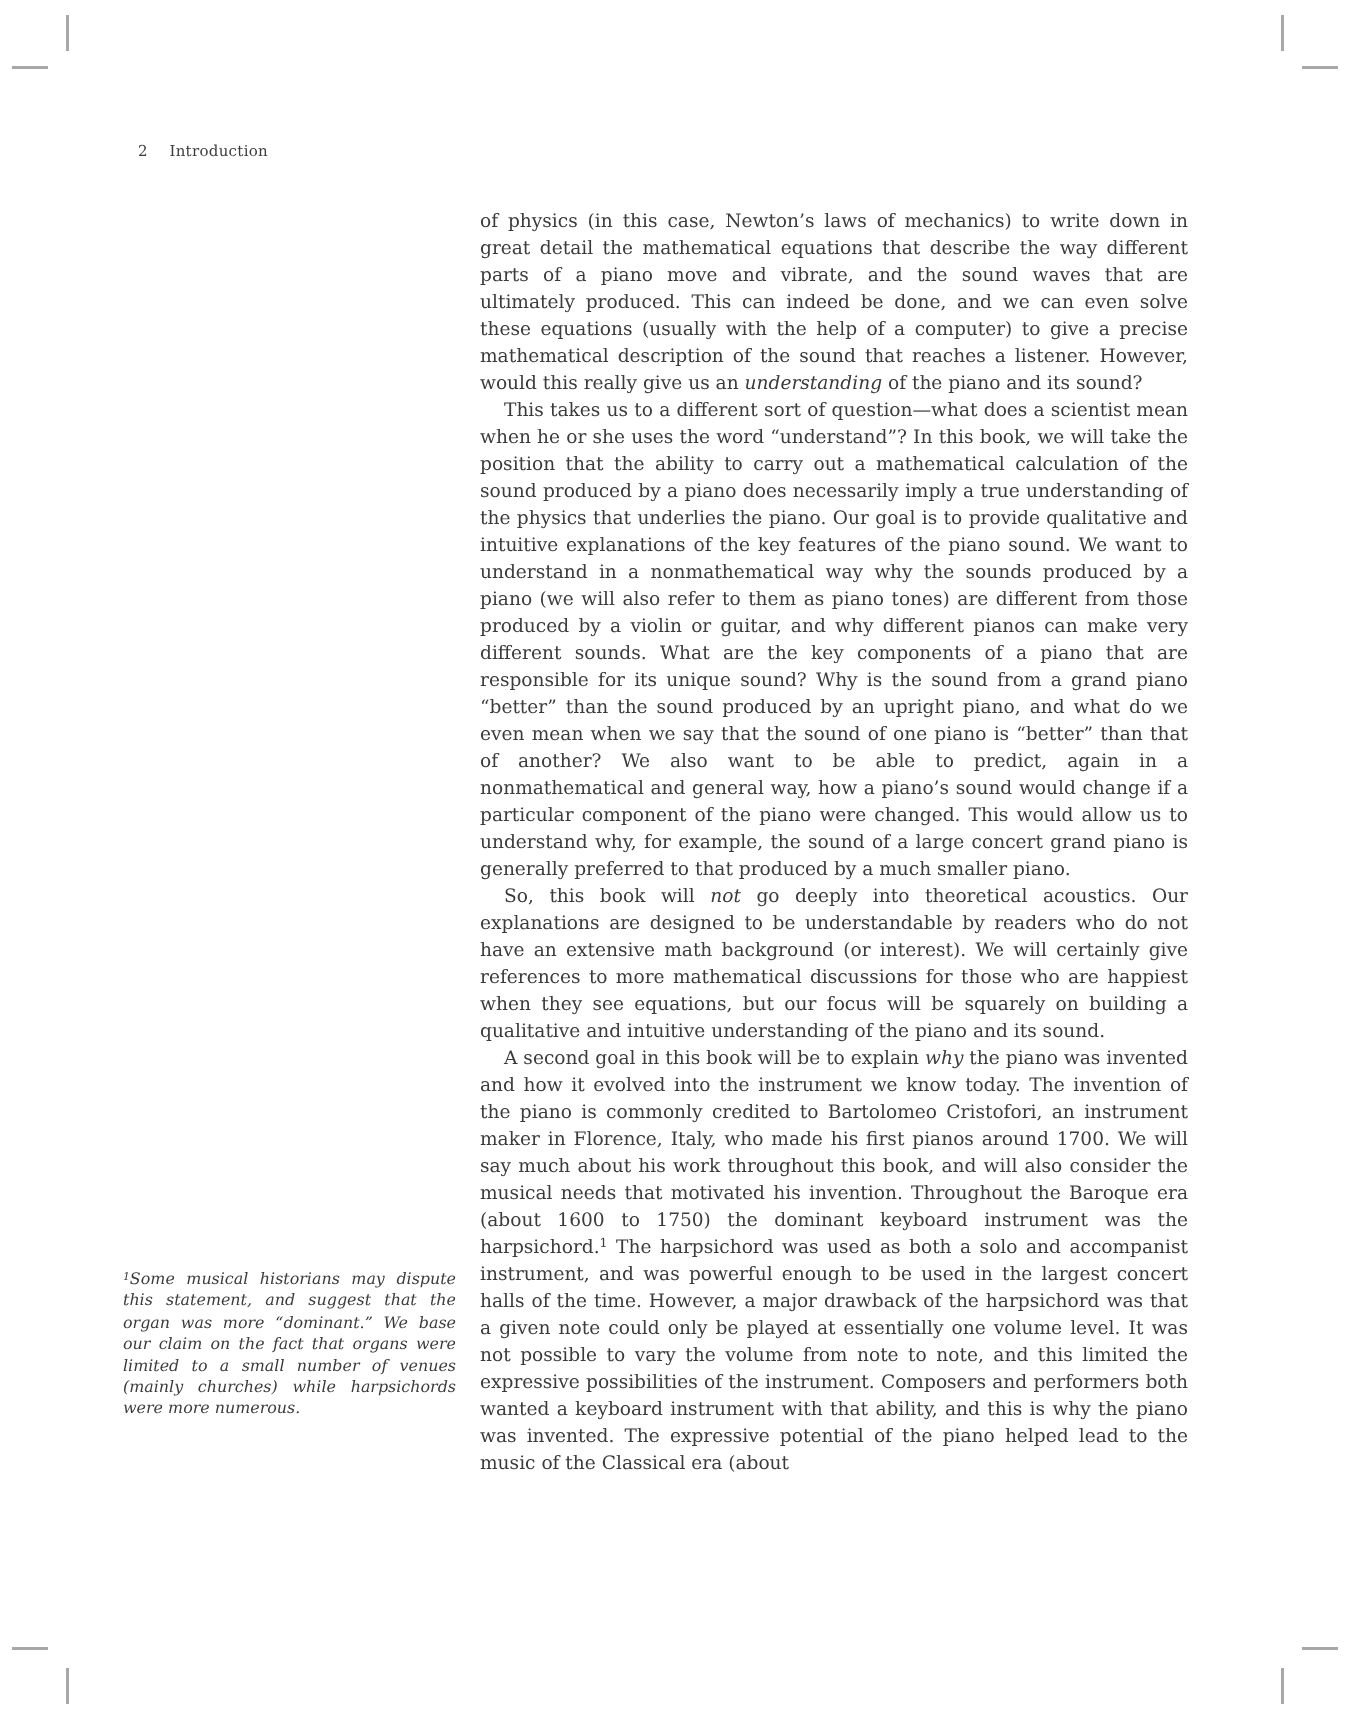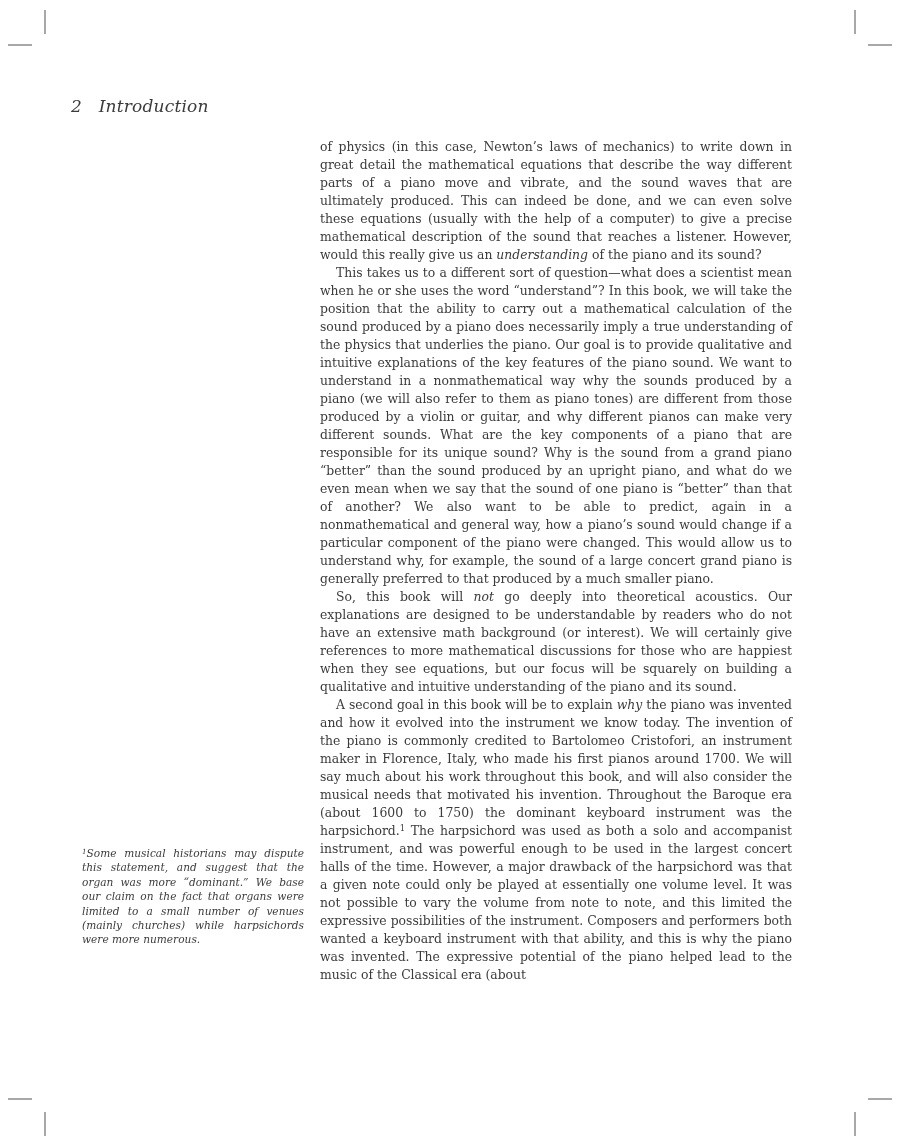--- a/index.html
+++ b/index.html
@@ -8,22 +8,22 @@
     width:900px;height:1146px;position:relative;overflow:hidden;
     background:var(--paper);
     font-family:"DejaVu Serif","Liberation Serif",serif;
     -webkit-font-smoothing:antialiased;
   }
   .crop{position:absolute;background:var(--crop);}
   .crop.v{width:2px;height:24px;}
   .crop.h{width:24px;height:2px;}
 
   #running-header{
-    position:absolute;left:71px;top:96px;
-    font-style:italic;font-size:17px;color:var(--ink);
+    position:absolute;left:92px;top:96px;
+    font-size:10px;color:var(--ink);
     letter-spacing:0.2px;
   }
   #running-header .num{margin-right:11px;}
 
   #main-text{
     position:absolute;left:320px;top:138px;width:472px;
     color:var(--ink);font-size:12.4px;line-height:18px;
     text-align:justify;hyphens:auto;-webkit-hyphens:auto;
   }
   #main-text p{margin:0;}

